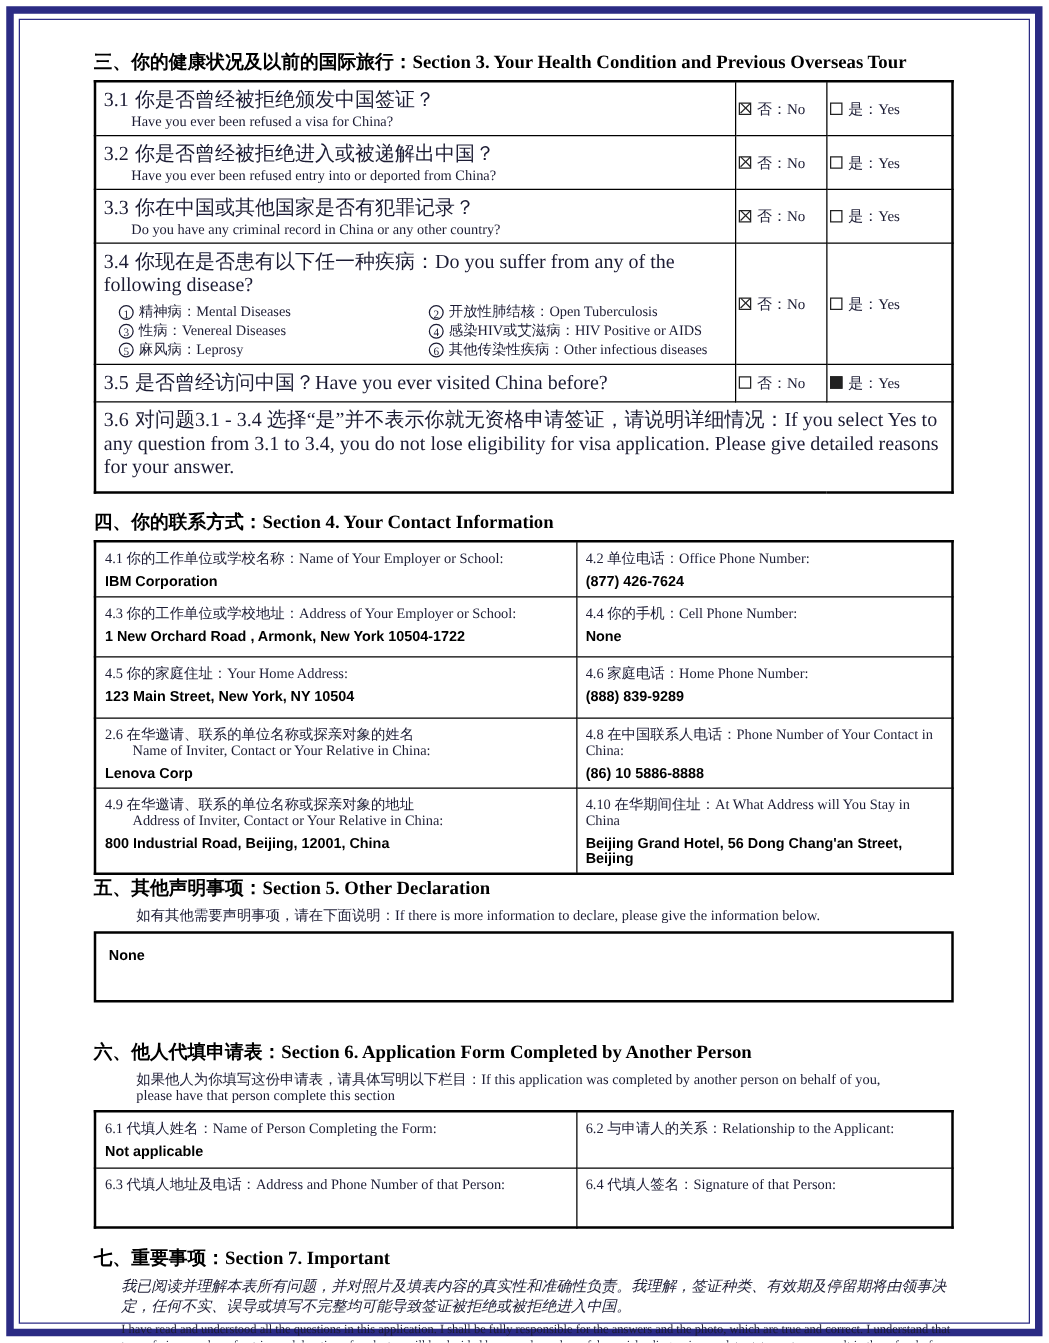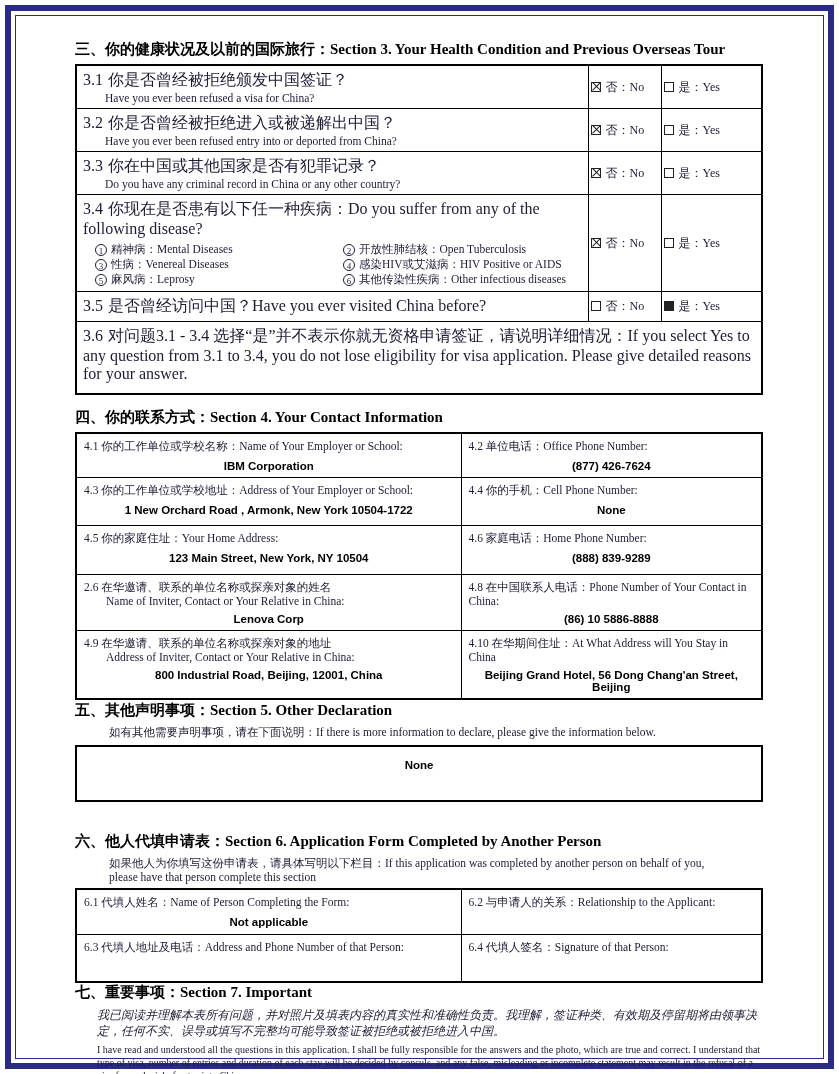--- a/index.html
+++ b/index.html
@@ -58,33 +58,33 @@
     display: inline-block; width: 12px; height: 12px; border: 1px solid currentColor;
     border-radius: 50%; font-size: 9px; line-height: 12px; text-align: center;
     margin-right: 4px; vertical-align: -1px;
   }
 
   .fcell { padding: 5px 7px !important; }
   .flabel { font-size: 11.5px; }
   .flabel2 { font-size: 11.5px; padding-left: 22px; }
   .fvalue {
     font-family: "Liberation Sans", sans-serif; font-weight: bold;
-    font-size: 11.5px; color: var(--value, #000); margin-top: 6px; text-align: center;
+    font-size: 11.5px; color: var(--value, #000); margin-top: 6px;
   }
 
   .sec4-title { margin-top: 13px; }
   .sec5-title { margin-top: 1px; }
   .sec-note { font-size: 11.5px; margin: 2px 0 5px 34px; }
   .declare-box {
     border: 2px solid #000; height: 57px; padding: 12px 10px;
   }
   .declare-box .fvalue { margin-top: 0; }
   .sec6-title { margin-top: 30px; }
   .sec6-notes { font-size: 11.5px; margin: 2px 0 5px 34px; }
-  .sec7-title { }
+  .sec7-title { margin-top: 14px; }
   .decl-zh { font-size: 12px; font-style: italic; margin: 4px 0 2px 22px; line-height: 1.35; }
   .decl-en { font-size: 10px; margin: 4px 0 0 22px; line-height: 1.3; }
 </style>
 </head>
 <body>
 
 <div class="frame-outer"></div>
 <div class="frame-inner"></div>
 
 <div class="content">

